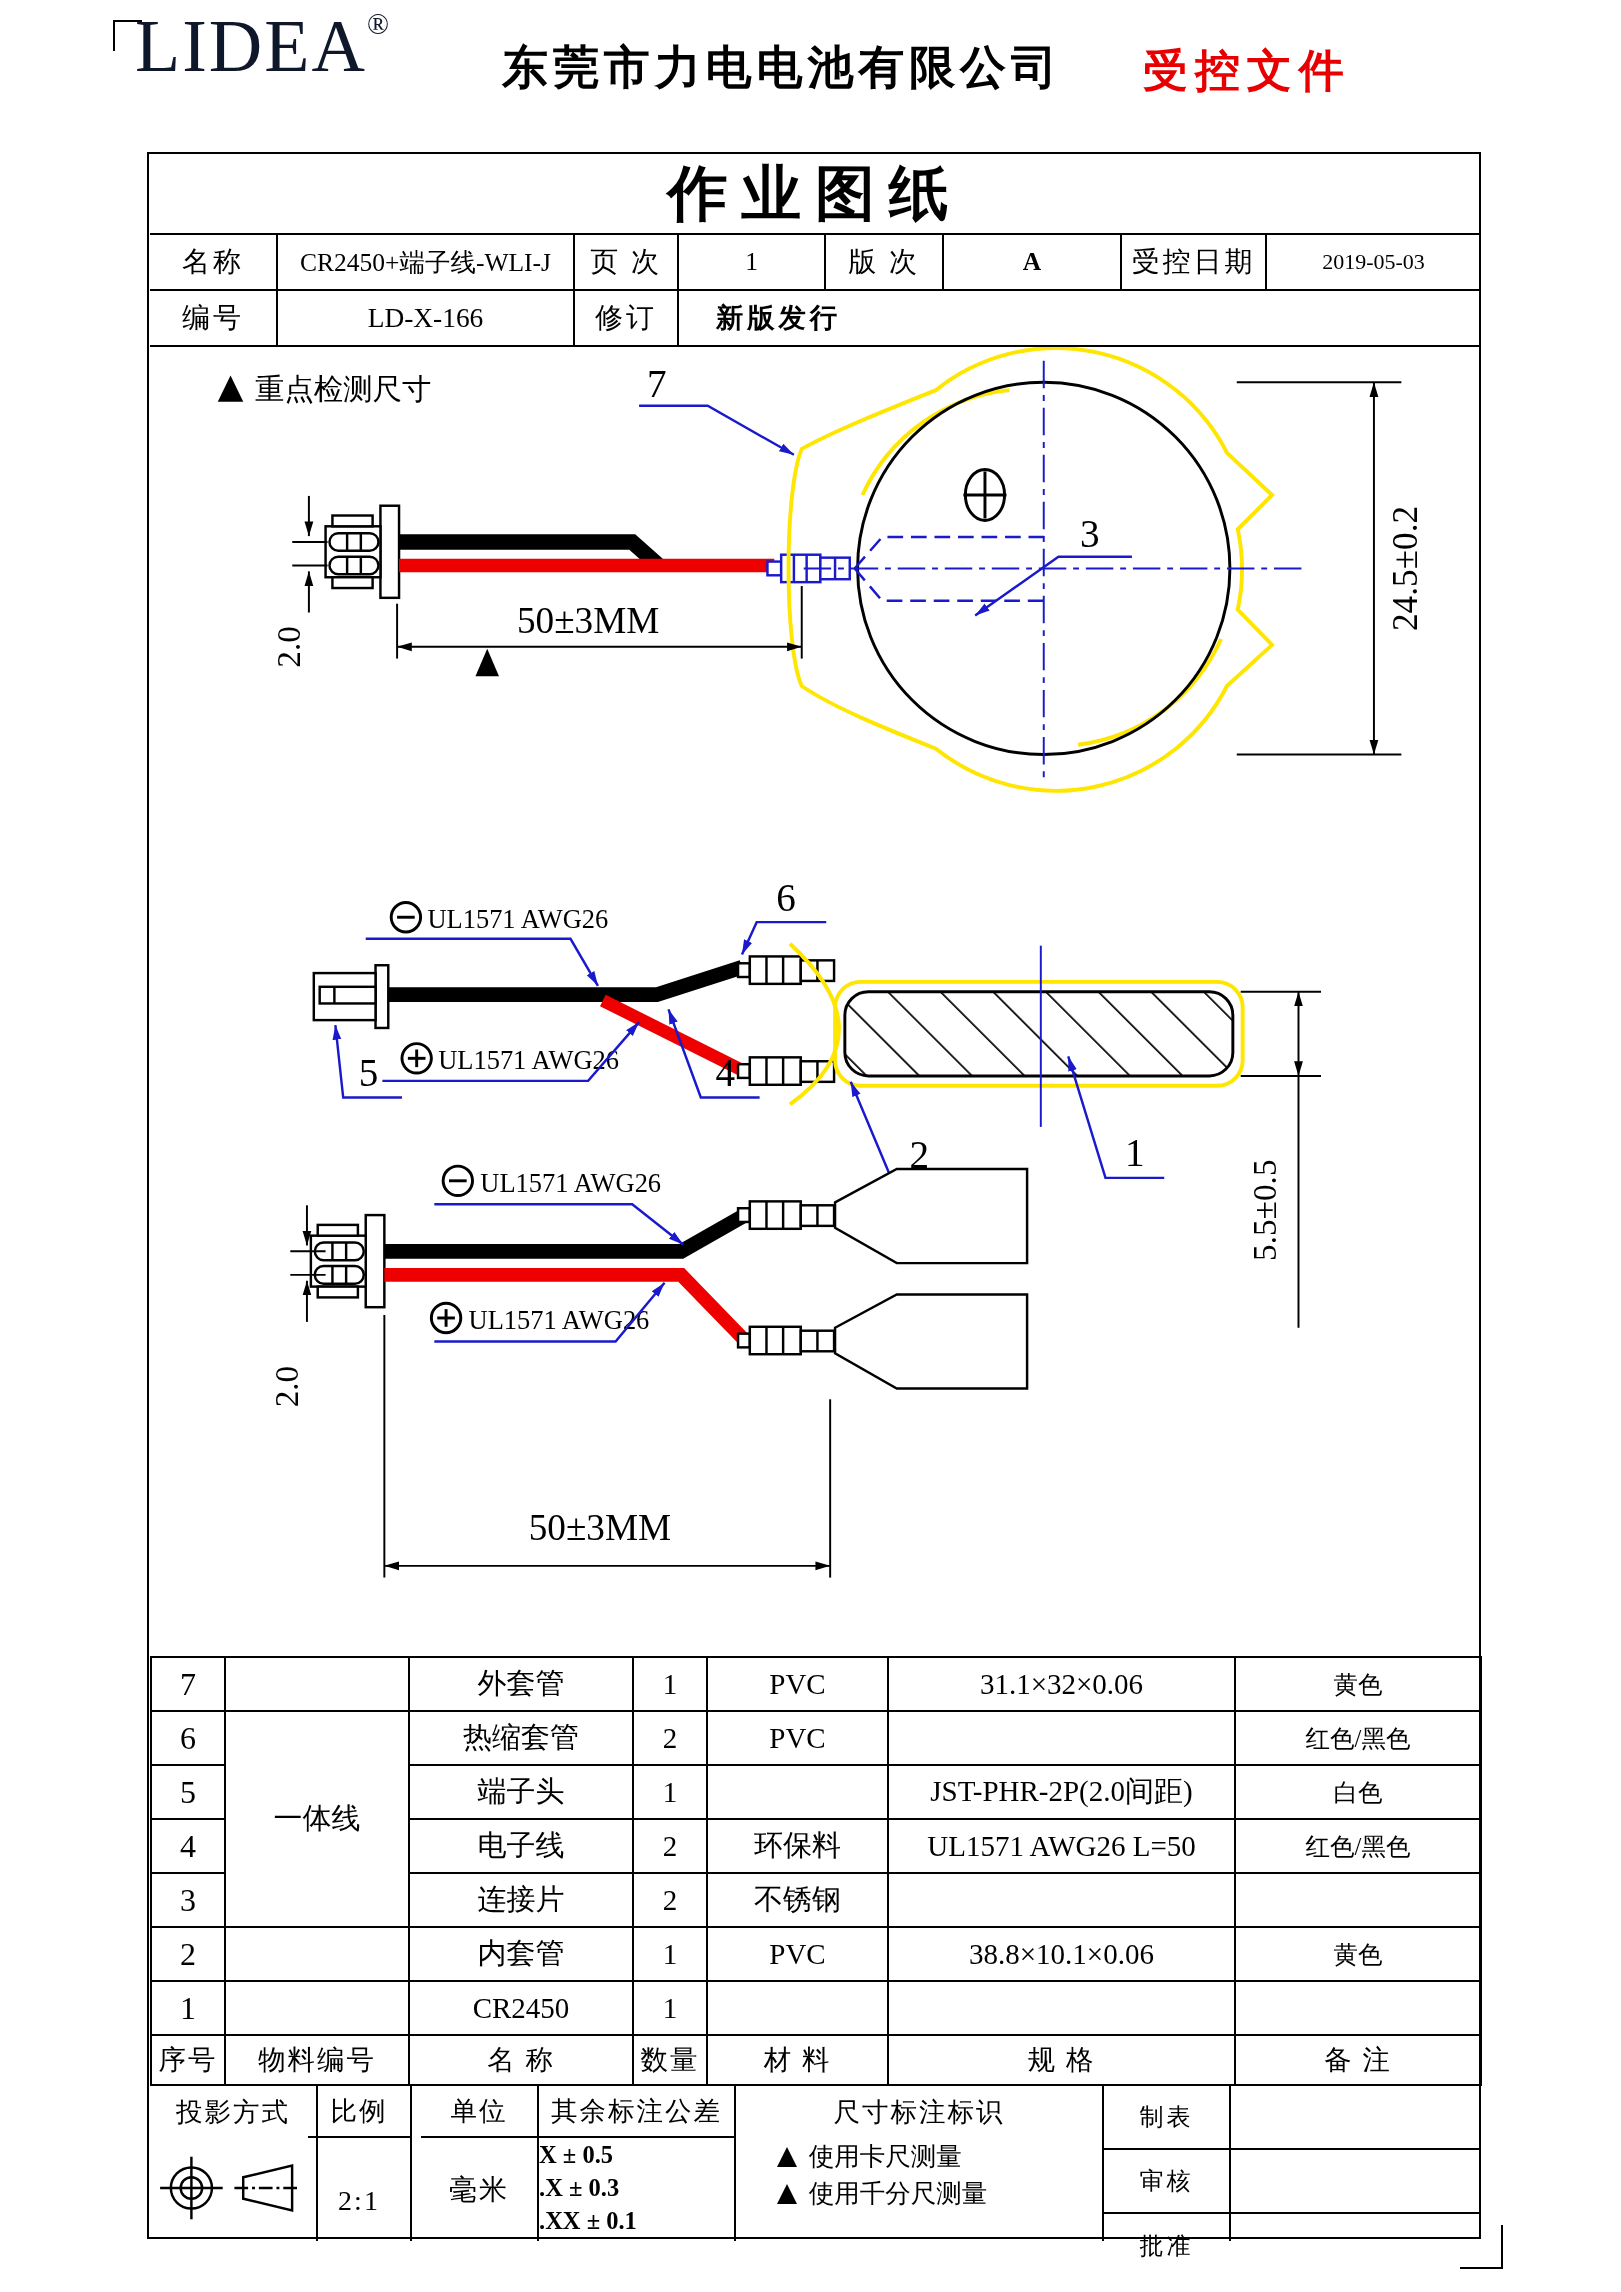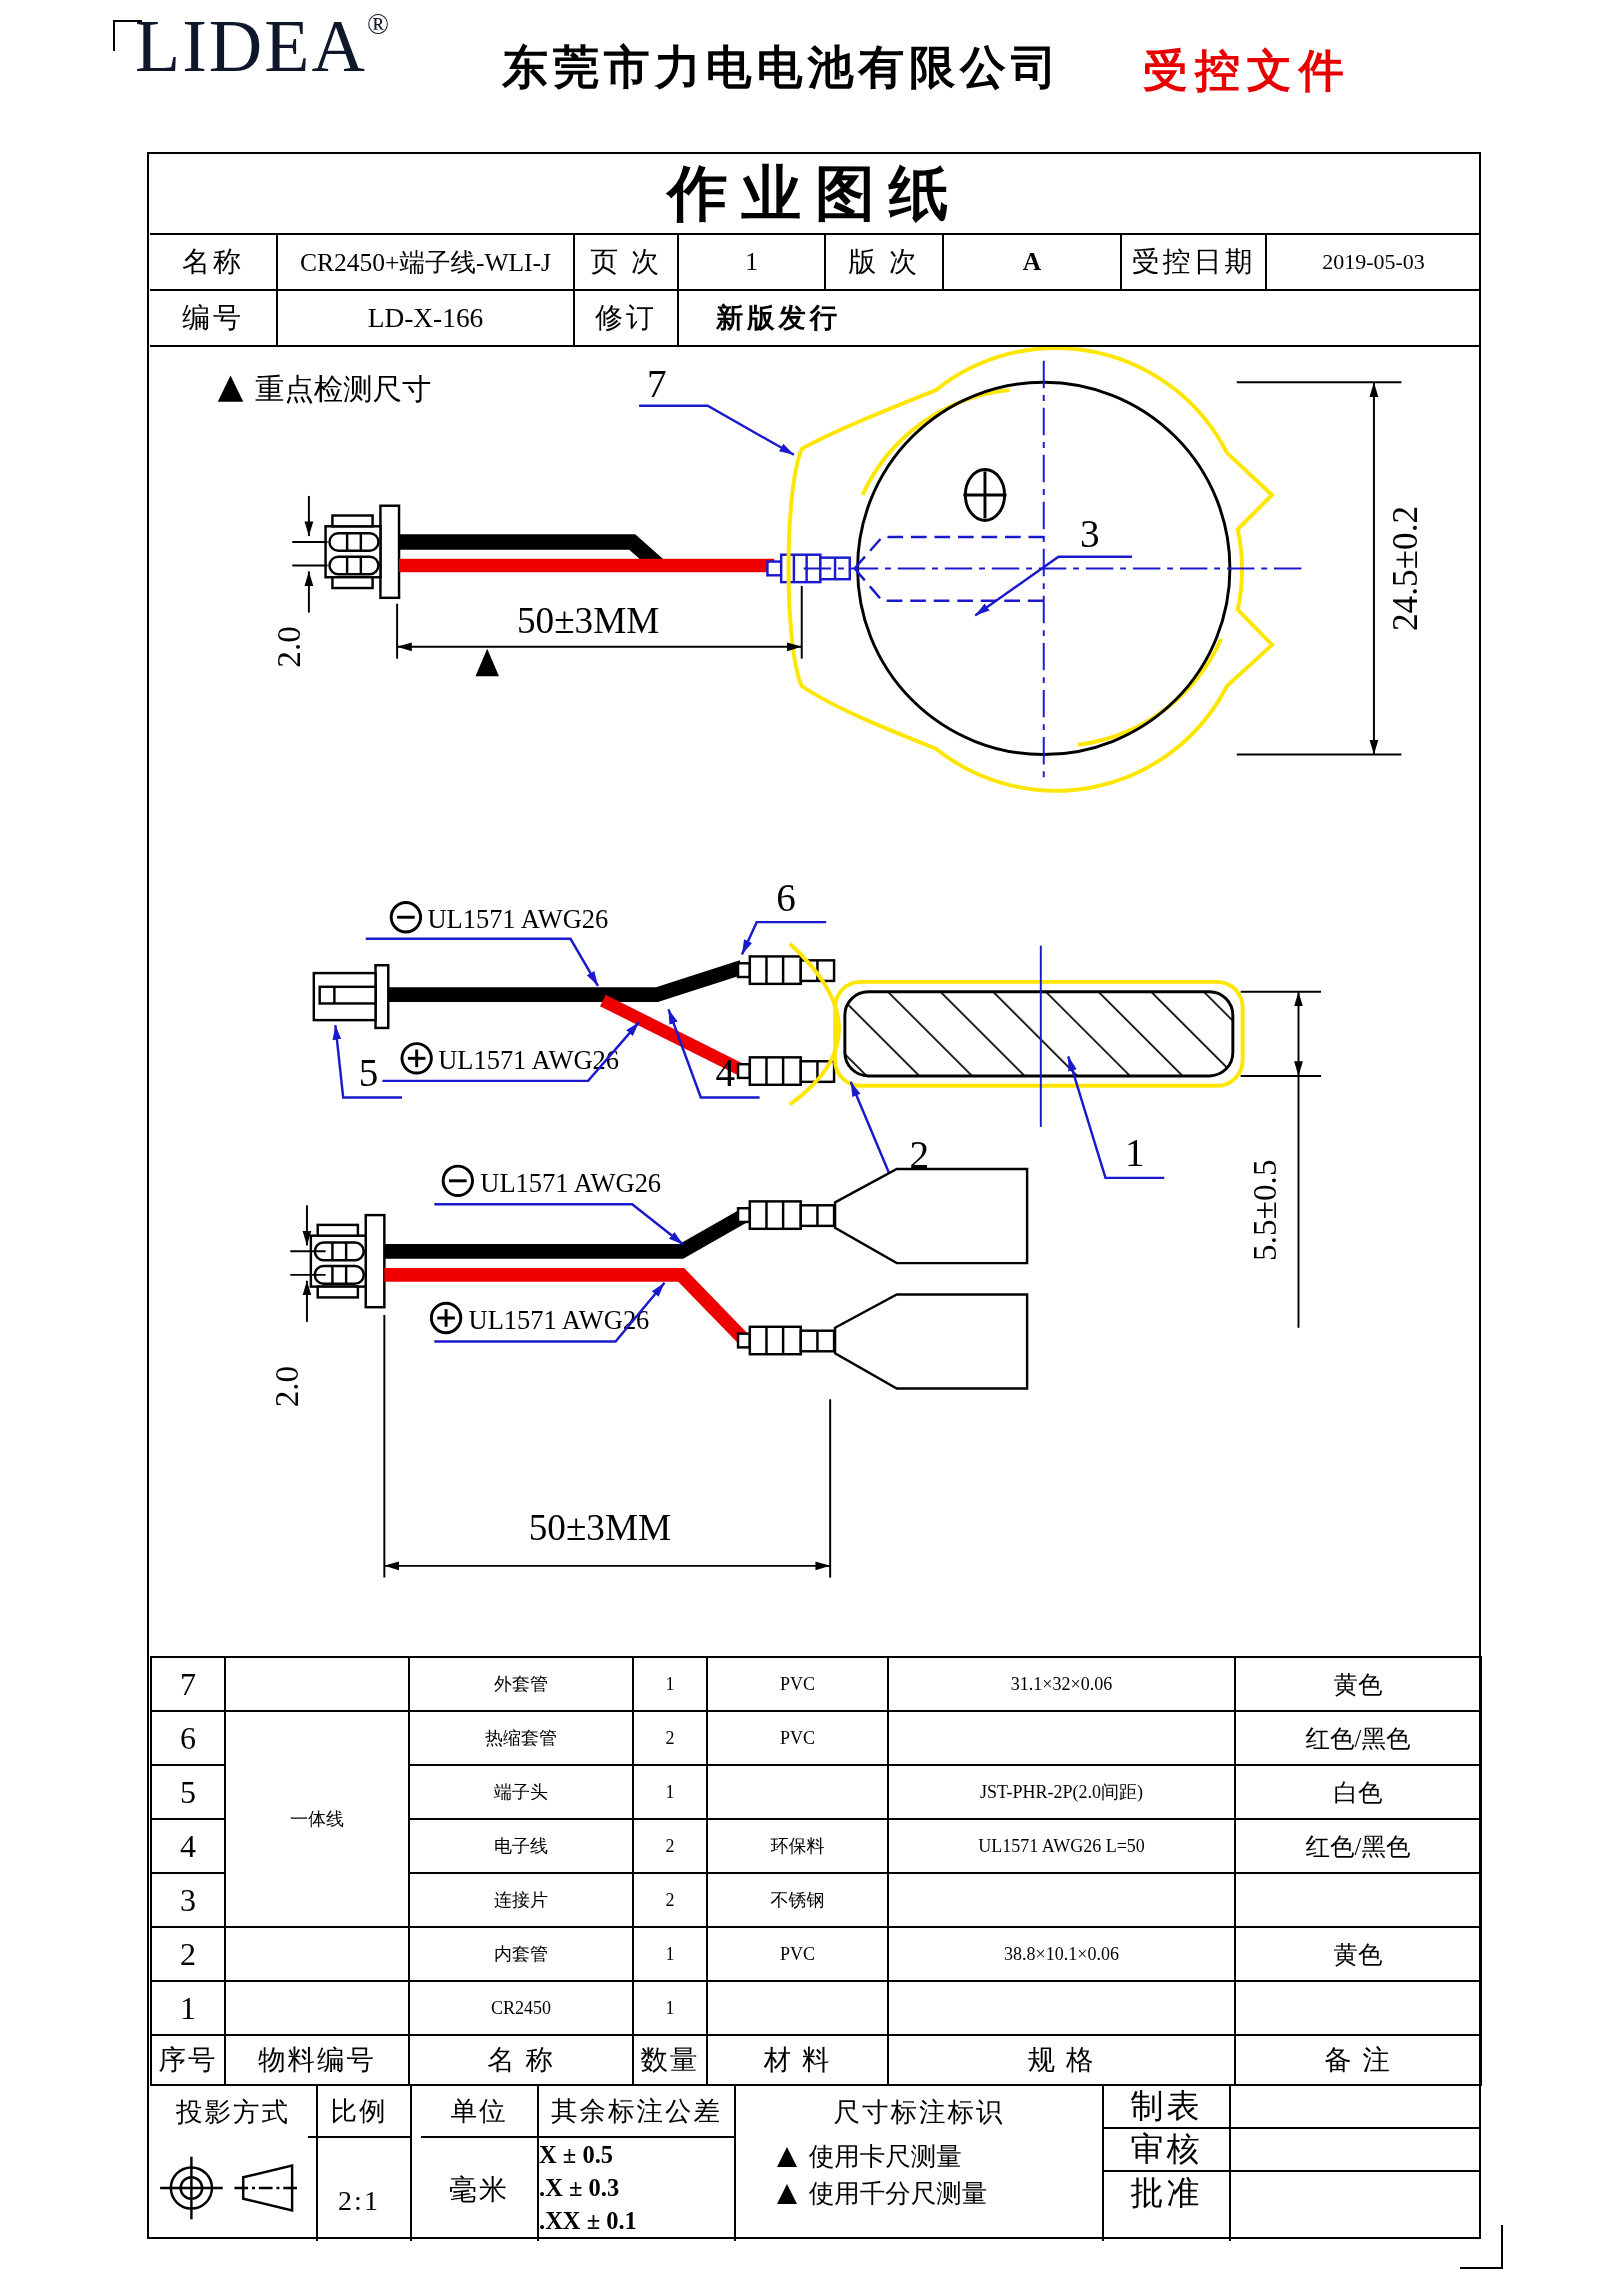--- a/index.html
+++ b/index.html
@@ -23,34 +23,34 @@
   .tblock{left:150px;top:235px;width:1330px;height:112px;display:grid;
           grid-template-columns:128px 297px 104px 147px 118px 178px 145px auto;grid-auto-rows:56px;}
   .tblock>div{border-right:2px solid #000;border-bottom:2px solid #000;display:flex;align-items:center;justify-content:center;font-size:28px;}
   .tblock>div.nobr{border-right:none;}
   .tblock .v{font-size:25.5px;}
   .tblock .rev-val{justify-content:flex-start;padding-left:37px;font-size:27.4px;font-weight:bold;letter-spacing:3.9px;}
   .lbl{letter-spacing:2.9px;}
   
   .bom{left:150px;top:1656px;width:1330px;}
   .bom table{border-collapse:collapse;table-layout:fixed;width:1330px;}
-  .bom td{border:2px solid #000;text-align:center;vertical-align:middle;padding:0;font-size:18px;overflow:hidden;}
+  .bom td{border:2px solid #000;text-align:center;vertical-align:middle;padding:0;font-size:29px;overflow:hidden;}
   .bom td.no{font-size:32px;}
   .bom td.sm{font-size:24.5px;}
   .bom tr{height:54px;}
   .bom tr.hdr{height:50px;}
   .bom tr.hdr td{font-size:27.4px;letter-spacing:2px;}
   
   .fcell{position:absolute;top:2086px;height:155px;border-right:2px solid #000;box-sizing:border-box;}
   .fhead{height:52px;box-sizing:border-box;display:flex;align-items:center;justify-content:center;font-size:26.5px;letter-spacing:2px;}
   .fval{display:flex;align-items:center;justify-content:center;font-size:28px;letter-spacing:2px;margin-top:12px;}
   .tol{font-size:24.5px;text-align:left;line-height:33px;font-family:"Liberation Serif",serif;font-weight:bold;}
   .dimline{display:flex;align-items:center;gap:11.8px;padding-left:41px;font-size:25.5px;height:37px;}
   .tri{width:0;height:0;border-left:10.8px solid transparent;border-right:10.8px solid transparent;border-bottom:20.6px solid #000;}
-  .signrow{height:43px;box-sizing:border-box;border-bottom:2px solid #000;display:flex;align-items:center;justify-content:center;font-size:33px;letter-spacing:2.9px;}
+  .signrow{height:64px;box-sizing:border-box;border-bottom:2px solid #000;display:flex;align-items:center;justify-content:center;font-size:24px;letter-spacing:2.9px;}
   .signrow.last{border-bottom:none;}
   svg text{font-family:"Liberation Serif","DejaVu Serif",serif;}
 </style>
 </head>
 <body>
 
 <div class="page">
 
   <div class="abs mark-tl"></div>
   <div class="abs mark-br"></div>

